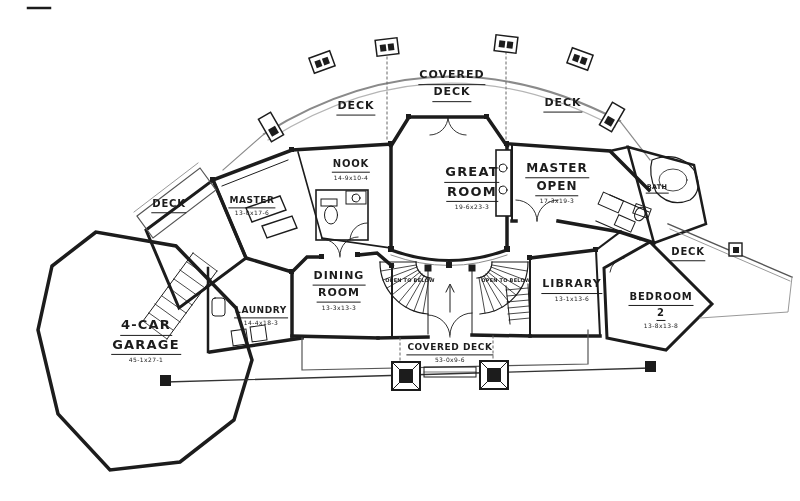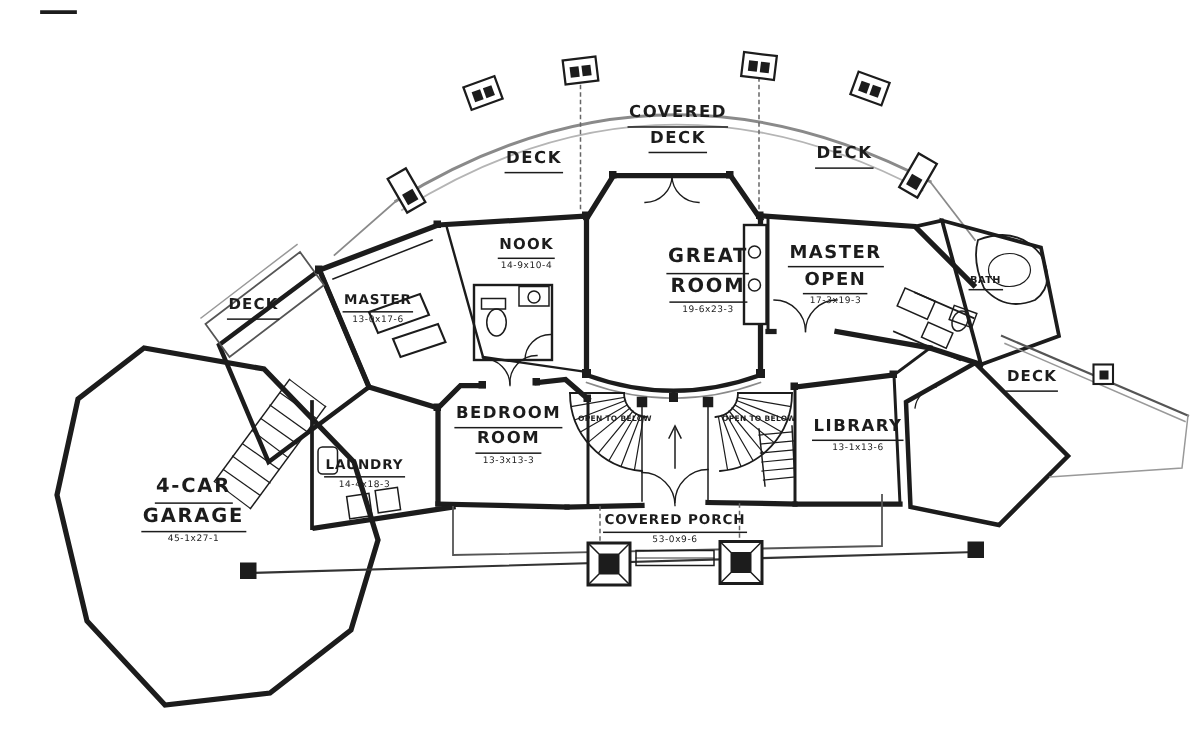--- a/index.html
+++ b/index.html
@@ -316,44 +316,49 @@
 
   <div class="lbl s6" style="left:657px;top:188px">
     <span class="u">BATH</span>
   </div>
 
   <div class="lbl s10" style="left:688px;top:253px">
     <span class="u">DECK</span>
   </div>
 
   <div class="lbl s11" style="left:339px;top:290px">
-    <div><span class="u">BEDROOM</span></div>
+    <div><span class="u">DINING</span></div>
     <div><span class="u">ROOM</span></div>
     <div class="dim">13-3x13-3</div>
   </div>
 
   <div class="lbl s11" style="left:572px;top:290px">
     <div><span class="u">LIBRARY</span></div>
     <div class="dim">13-1x13-6</div>
   </div>
 
-
-  <div class="lbl s9" style="left:243px;top:316px">
+  <div class="lbl s10" style="left:661px;top:310px">
+    <div><span class="u">BEDROOM</span></div>
+    <div><span class="u">2</span></div>
+    <div class="dim">13-8x13-8</div>
+  </div>
+
+  <div class="lbl s9" style="left:261px;top:316px">
     <div><span class="u">LAUNDRY</span></div>
     <div class="dim">14-4x18-3</div>
   </div>
 
-  <div class="lbl s13" style="left:129px;top:340px">
+  <div class="lbl s13" style="left:146px;top:340px">
     <div><span class="u">4-CAR</span></div>
     <div><span class="u">GARAGE</span></div>
     <div class="dim">45-1x27-1</div>
   </div>
 
   <div class="lbl s9" style="left:450px;top:353px">
-    <div><span class="u">COVERED PORCH</span></div>
+    <div><span class="u">COVERED DECK</span></div>
     <div class="dim">53-0x9-6</div>
   </div>
 
   <div class="lbl s4" style="left:410px;top:280px">
     <span>OPEN TO BELOW</span>
   </div>
 
   <div class="lbl s4" style="left:506px;top:280px">
     <span>OPEN TO BELOW</span>
   </div>

